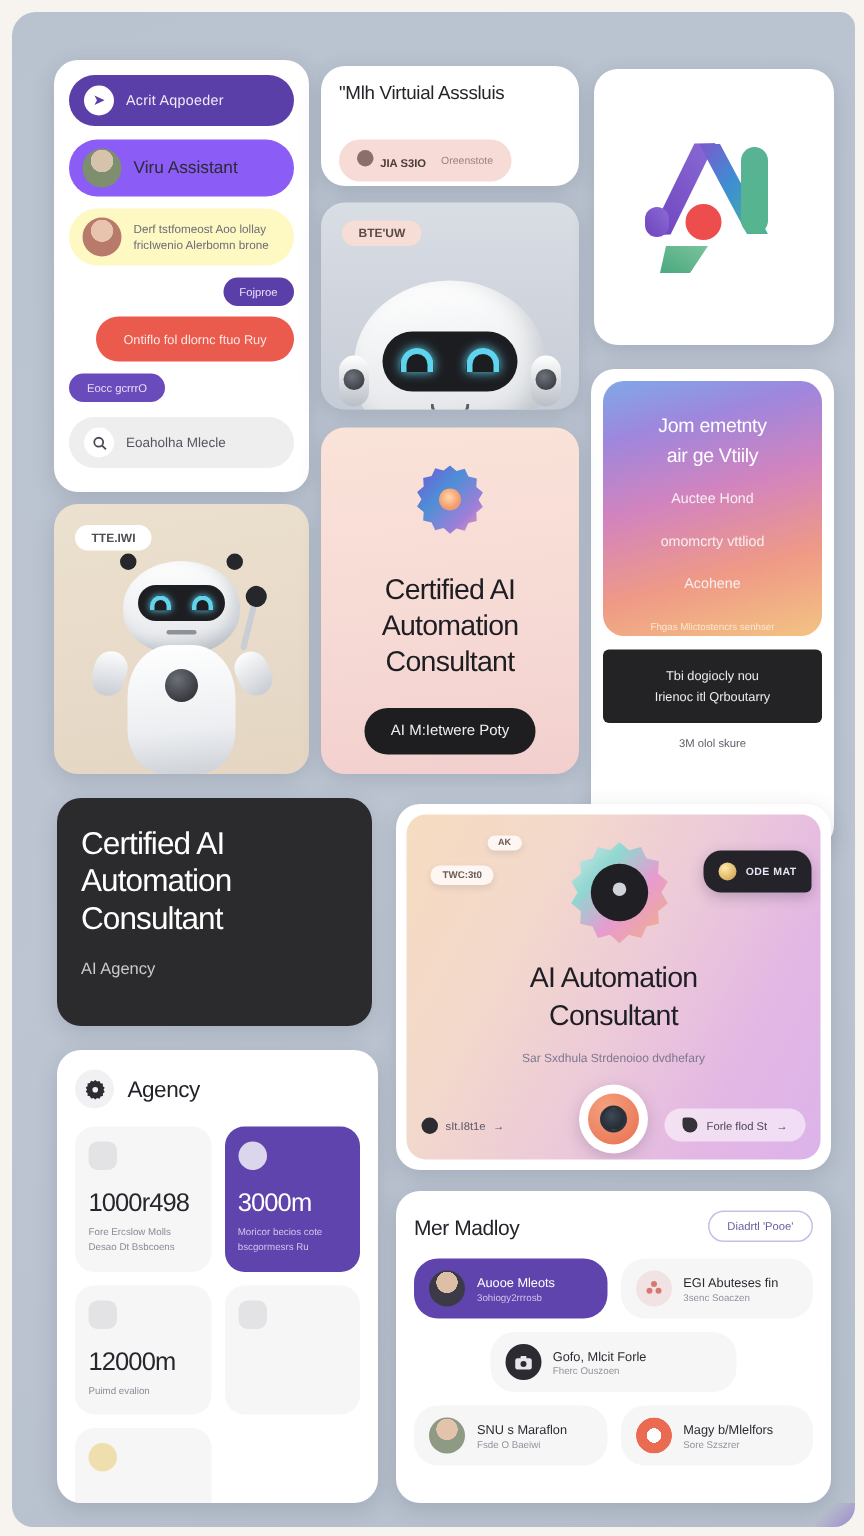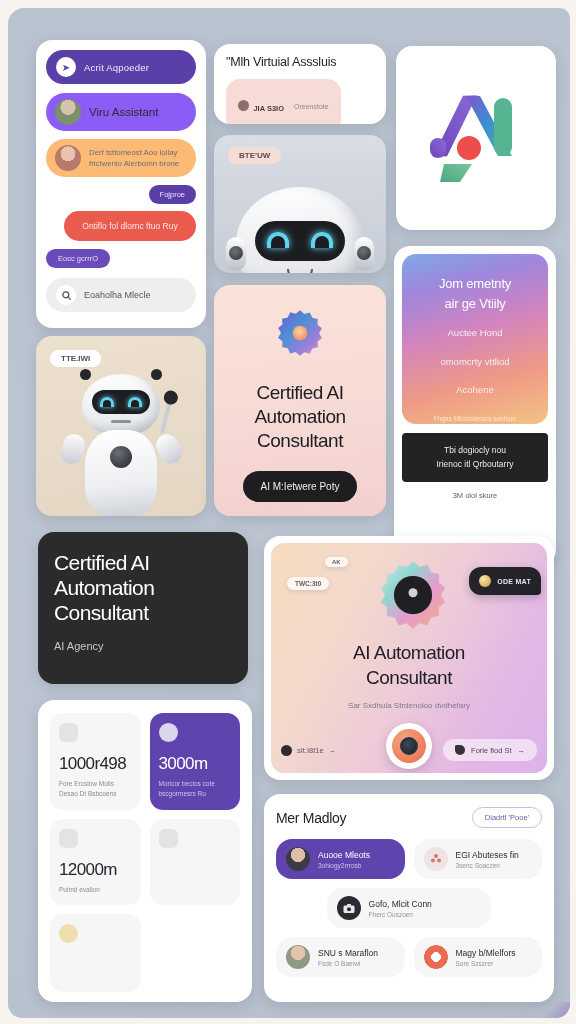--- a/index.html
+++ b/index.html
@@ -39,21 +39,21 @@
   .chip-primary .av {
     width: 20px; height: 20px; border-radius: 50%;
     background: #fff; display: flex; align-items: center; justify-content: center;
     color: #5b3fa8; font-size: 10px;
   }
   .chip-primary span.t { color: #efeaf8; font-size: 9.5px; letter-spacing: .2px; }
   .row-chip {
     display: flex; align-items: center; gap: 8px;
     background: #8b5cf6; border-radius: 20px; padding: 6px 9px; margin-bottom: 8px;
   }
-  .row-chip.light { background: #fdba74; }
+  .row-chip.light { background: #fef9c3; }
   .ph {
     width: 26px; height: 26px; border-radius: 50%; flex: 0 0 auto;
     background: radial-gradient(circle at 50% 32%, #d7c2ab 0 34%, #7d8f6e 35% 100%);
   }
   .ph.b { background: radial-gradient(circle at 50% 34%, #e8c3ae 0 34%, #b87a6a 35% 100%); }
   .row-chip .name { font-size: 11.5px; color: #2b2b30; }
   .row-chip .two { font-size: 7.8px; color: #6d6d77; line-height: 1.45; }
   .bubble-sm {
     margin: 0 0 7px auto; width: fit-content;
     background: #5b3fa8; color: #e9e2f7; font-size: 7.5px;
@@ -74,22 +74,22 @@
   .search-bar .ic {
     width: 20px; height: 20px; border-radius: 50%; background: #fff;
     display: flex; align-items: center; justify-content: center;
   }
   .search-bar .txt { font-size: 9px; color: #55555f; }
 
   
   #assistant-card { left: 206px; top: 36px; width: 172px; height: 80px; background: #fff; padding: 11px 12px; }
   #assistant-card .h { font-size: 12.5px; color: #24242a; letter-spacing: -.2px; }
   .badge-row {
-    margin-top: 10px; display: inline-flex; align-items: center; gap: 10px;
-    background: #f6dbd6; border-radius: 14px; padding: 18px 12px;
+    margin-top: 24px; display: inline-flex; align-items: center; gap: 10px;
+    background: #f6dbd6; border-radius: 14px; padding: 5px 12px;
   }
   .badge-row .dot-ic {
     width: 11px; height: 11px; border-radius: 50%;
     background: #8a6f6a; display:inline-block;
   }
   .badge-row .l1 { font-size: 7.5px; color: #4b3b38; font-weight: 700; }
   .badge-row .l2 { font-size: 7px; color: #9a8581; }
 
   
   #robot-head-card { left: 206px; top: 127px; width: 172px; height: 138px;
@@ -529,20 +529,29 @@
       </div>
       <div class="fab">
         <span class="core">
           <span class="glyph"></span>
         </span>
       </div>
     </div>
   </div>
 
   <div class="card shadow" id="agency-card">
+    <div class="agency-head">
+      <span class="badge">
+        <svg width="15" height="15" viewBox="0 0 64 64" fill="#2c2c33">
+          <path d="M32 4l5.3 4.6 6.8-1.8 3 6.4 6.9 1.6-.4 7 5.4 4.4-3.6 6 3.6 6-5.4 4.4.4 7-6.9 1.6-3 6.4-6.8-1.8L32 60l-5.3-4.6-6.8 1.8-3-6.4-6.9-1.6.4-7L5 37.8l3.6-6L5 25.8l5.4-4.4-.4-7 6.9-1.6 3-6.4 6.8 1.8z"></path>
+          <circle cx="32" cy="32" r="8" fill="#f1f1f3"></circle>
+        </svg>
+      </span>
+      <span class="tt">Agency</span>
+    </div>
     <div class="stat-grid">
       <div class="stat">
         <div class="sic"></div>
         <div class="val">1000r498</div>
         <div class="lab">Fore Ercslow Molls Desao Dt Bsbcoens</div>
       </div>
       <div class="stat accent">
         <div class="sic" style="border-radius:50%"></div>
         <div class="val">3000m</div>
         <div class="lab">Moricor becios cote bscgormesrs Ru</div>
@@ -593,21 +602,21 @@
     <div class="dir-row">
       <div class="dir-item center">
         <span class="av2 dark">
           <svg width="12" height="11" viewBox="0 0 24 20" fill="#e8e8ec">
             <rect x="1" y="4" width="22" height="15" rx="3"></rect>
                 <circle cx="12" cy="11.5" r="4" fill="#2b2b31"></circle>
             <rect x="8" y="1" width="8" height="4" rx="1.4"></rect>
           </svg>
         </span>
         <span>
-          <span class="n" style="display:block">Gofo, Mlcit Conn</span>
+          <span class="n" style="display:block">Gofo, Mlcit Forle</span>
           <span class="d" style="display:block">Fherc Ouszoen</span>
         </span>
       </div>
     </div>
     <div class="dir-row">
       <div class="dir-item">
         <span class="av2 m"></span>
         <span>
           <span class="n" style="display:block">SNU s Maraflon</span>
           <span class="d" style="display:block">Fsde O Baeiwi</span>

